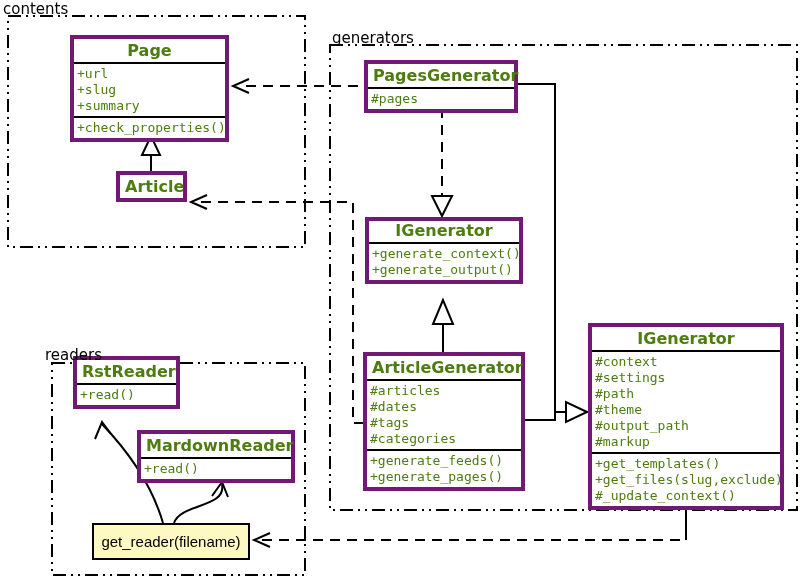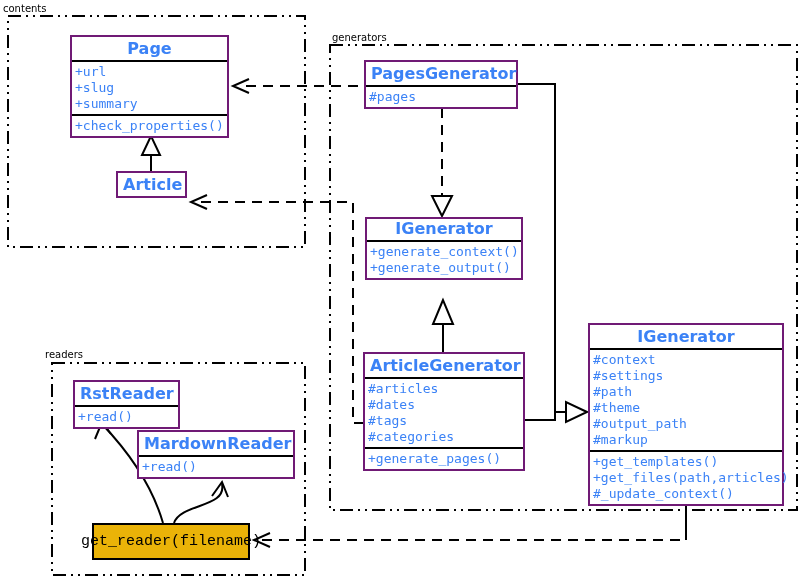--- a/index.html
+++ b/index.html
@@ -7,50 +7,50 @@
     position:relative;
     width:803px;height:579px;
     background:#ffffff;
     font-family:"DejaVu Sans",sans-serif;
     overflow:hidden;
   }
   #wires{position:absolute;left:0;top:0;z-index:0;}
   .pkg-label{
     position:absolute;z-index:2;
     font-family:"DejaVu Sans",sans-serif;
-    font-size:10px;color:#000;line-height:18px;text-align:right;
+    font-size:15px;color:#000;line-height:18px;text-align:right;
   }
   .uml-class{
     position:absolute;z-index:1;
-    background:#fff;border:2px solid #701a75;
-    box-sizing:border-box;color:#3b82f6;
+    background:#fff;border:4px solid #701a75;
+    box-sizing:border-box;color:#4d7c0f;
   }
   .uml-title{
     font-family:"DejaVu Sans",sans-serif;
     font-weight:bold;font-size:16px;line-height:19px;
     text-align:center;padding:2px 5px;white-space:nowrap;
   }
   .uml-stereotype{
     font-family:"DejaVu Sans Mono",monospace;
     font-weight:normal;font-size:12px;line-height:14px;
     text-align:center;padding-top:3px;white-space:nowrap;
   }
   .uml-sec{
     border-top:2px solid #000;
     font-family:"DejaVu Sans Mono",monospace;
     font-size:13px;line-height:16px;
     padding:2px 3px;
   }
   .uml-member{white-space:nowrap;}
   .plain-node{
     position:absolute;z-index:1;
-    background:#eab308;border:2px solid #000;
+    background:#fef9c3;border:2px solid #000;
     box-sizing:border-box;color:#000;
     display:flex;align-items:center;justify-content:center;
-    font-family:Liberation Mono, monospace;font-size:15px;
+    font-family:Liberation Sans, sans-serif;font-size:15px;
     white-space:nowrap;
   }
 </style>
 </head>
 <body>
 
 <div id="canvas">
 
   <svg id="wires" width="803" height="579" viewBox="0 0 803 579">
 
@@ -143,42 +143,43 @@
 
   <div class="uml-class" style="left:363px;top:352px;width:162px;">
     <div class="uml-title">ArticleGenerator</div>
     <div class="uml-sec">
       <div class="uml-member">#articles</div>
       <div class="uml-member">#dates</div>
       <div class="uml-member">#tags</div>
       <div class="uml-member">#categories</div>
     </div>
     <div class="uml-sec">
+      <div class="uml-member">+generate_feeds()</div>
       <div class="uml-member">+generate_pages()</div>
     </div>
   </div>
 
   <div class="uml-class" style="left:588px;top:323px;width:196px;">
     <div class="uml-title">IGenerator</div>
     <div class="uml-sec">
       <div class="uml-member">#context</div>
       <div class="uml-member">#settings</div>
       <div class="uml-member">#path</div>
       <div class="uml-member">#theme</div>
       <div class="uml-member">#output_path</div>
       <div class="uml-member">#markup</div>
     </div>
     <div class="uml-sec">
       <div class="uml-member">+get_templates()</div>
-      <div class="uml-member">+get_files(path,articles)</div>
+      <div class="uml-member">+get_files(slug,exclude)</div>
       <div class="uml-member">#_update_context()</div>
     </div>
   </div>
 
-  <div class="uml-class" style="left:73px;top:380px;width:107px;">
+  <div class="uml-class" style="left:73px;top:356px;width:107px;">
     <div class="uml-title">RstReader</div>
     <div class="uml-sec">
       <div class="uml-member">+read()</div>
     </div>
   </div>
 
   <div class="uml-class" style="left:137px;top:430px;width:158px;">
     <div class="uml-title">MardownReader</div>
     <div class="uml-sec">
       <div class="uml-member">+read()</div>

